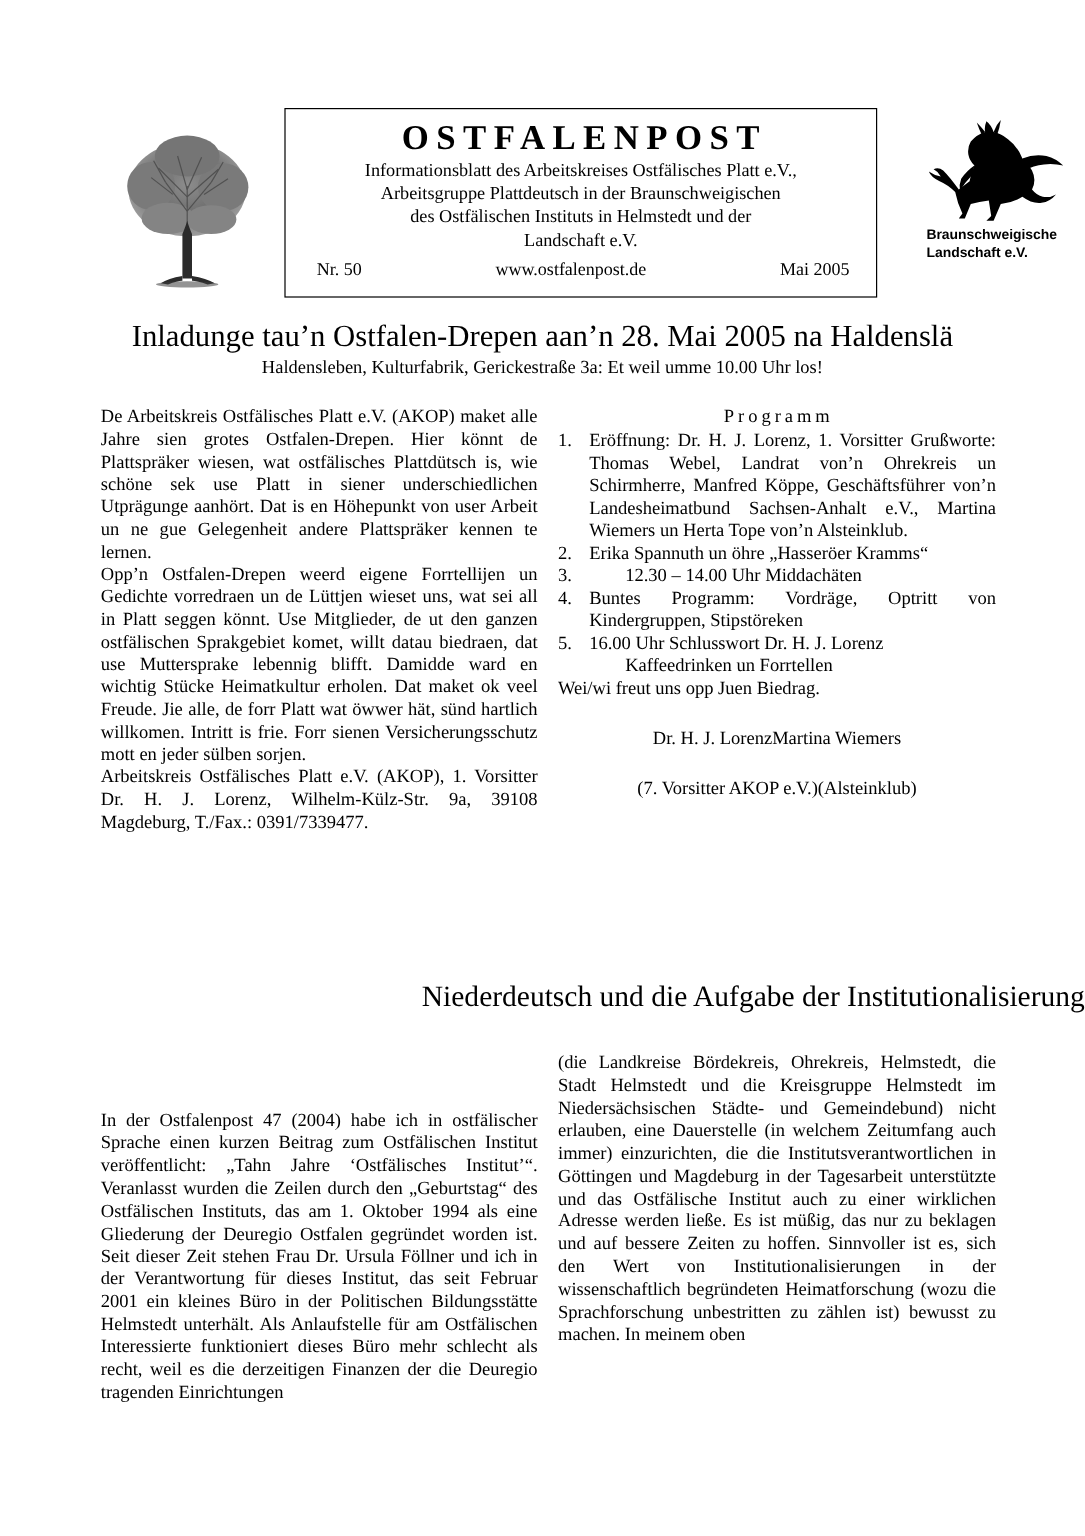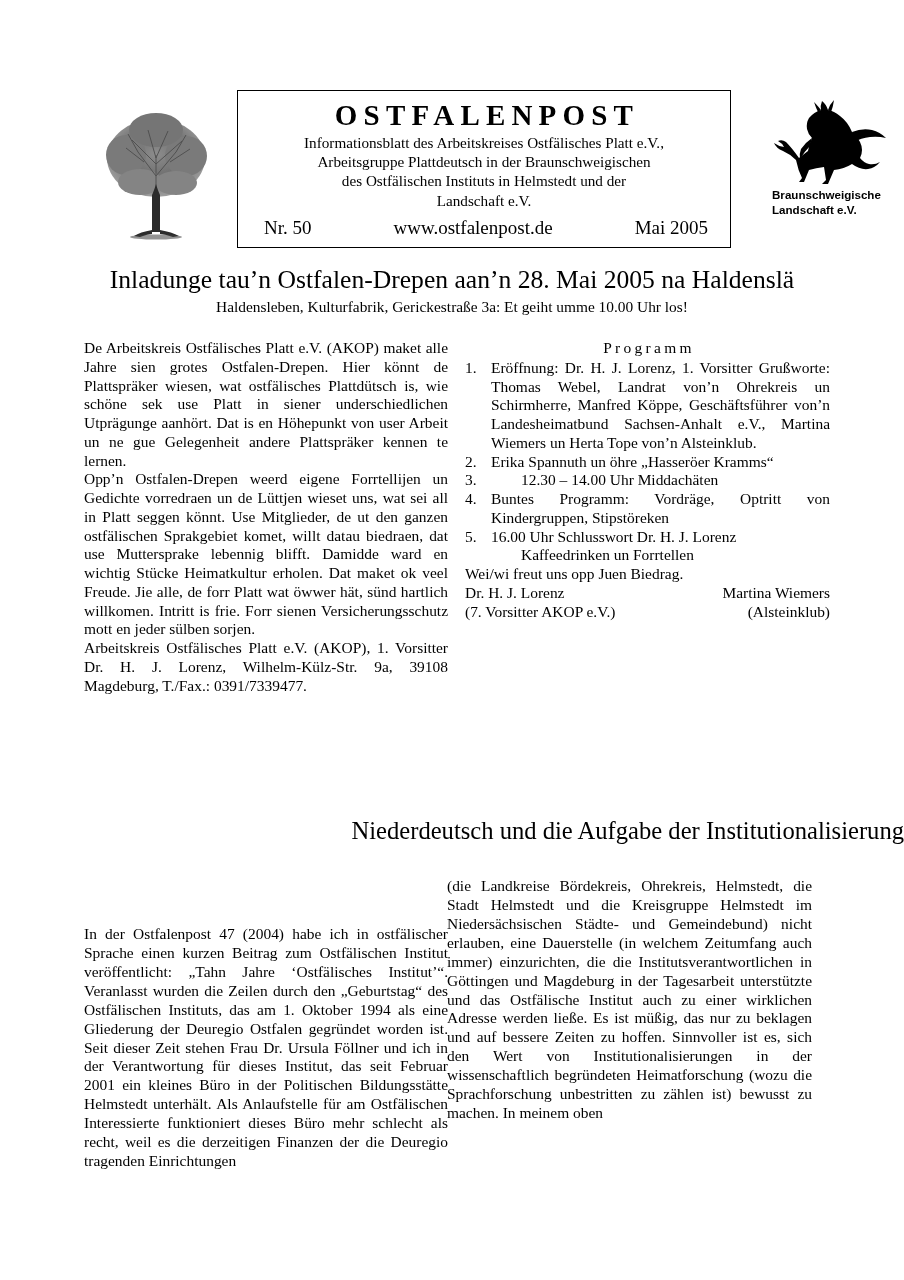--- a/index.html
+++ b/index.html
@@ -66,21 +66,21 @@
     padding-left: 6px;
     margin-bottom: 2px;
   }
   .masthead-sub {
     font-size: 15.2px;
     line-height: 1.255;
   }
   .masthead-footer {
     display: flex;
     justify-content: space-between;
-    font-size: 19px;
+    font-size: 15px;
     margin-top: 7px;
     padding: 0 22px 0 26px;
   }
 
   
   .logo-left svg, .logo-right svg { display:block; }
 
   
   .headline-1 {
     position: absolute;
@@ -127,21 +127,21 @@
   .col-left-bot {
     position: absolute;
     left: 84px; top: 925px;
     width: 364px;
     font-size: 15.45px;
     line-height: 1.225;
     text-align: justify;
   }
   .col-right-bot {
     position: absolute;
-    left: 447px; top: 877px;
+    left: 465px; top: 877px;
     width: 365px;
     font-size: 15.45px;
     line-height: 1.225;
     text-align: justify;
   }
 
   p.para { margin: 0; text-align: justify; }
   p.para.last { text-align: left; }
 
   .program-title {
@@ -171,21 +171,22 @@
     text-align: left;
   }
   .item-line { display: block; text-align: justify; }
   .sub-indent {
     display: block;
     padding-left: 30px;
     text-align: left;
   }
   .signature-row {
     display: flex;
-    justify-content: space-between;
+    justify-content: center;
+    margin-top: 23px;
   }
   .sig-left { text-align: left; }
   .sig-right { text-align: right; }
 </style>
 </head>
 <body>
 
 <div class="page">
 
   <div class="masthead">
@@ -256,21 +257,21 @@
           <path d="M84 36 Q94 32 104 34 Q112 36 118 42 Q110 40 102 41 Q93 42 86 46 Z"></path>
           <path d="M44 42 Q38 46 33 53 Q31 58 32 63 Q36 56 42 50 Z"></path>
         </g>
         <text x="4" y="103" font-family="Liberation Sans, sans-serif" font-size="11.6" font-weight="bold" fill="#000">Braunschweigische</text>
         <text x="4" y="118" font-family="Liberation Sans, sans-serif" font-size="11.6" font-weight="bold" fill="#000">Landschaft e.V.</text>
       </svg>
     </div>
   </div>
 
   <h1 class="headline-1" style="margin:0;font-weight:normal;">Inladunge tau’n Ostfalen-Drepen aan’n 28. Mai 2005 na Haldenslä</h1>
-  <div class="subhead-1">Haldensleben, Kulturfabrik, Gerickestraße 3a: Et geiht umme 10.00 Uhr los!</div>
+  <div class="subhead-1">Haldensleben, Kulturfabrik, Gerickestraße 3a: Et weil umme 10.00 Uhr los!</div>
 
   <div class="col-left-top">
     <p class="para">De Arbeitskreis Ostfälisches Platt e.V. (AKOP) maket alle Jahre sien grotes Ostfalen-Drepen. Hier könnt de Plattspräker wiesen, wat ostfälisches Plattdütsch is, wie schöne sek use Platt in siener underschiedlichen Utprägunge aanhört. Dat is en Höhepunkt von user Arbeit un ne gue Gelegenheit andere Plattspräker kennen te lernen.</p>
     <p class="para">Opp’n Ostfalen-Drepen weerd eigene Forrtellijen un Gedichte vorredraen un de Lüttjen wieset uns, wat sei all in Platt seggen könnt. Use Mitglieder, de ut den ganzen ostfälischen Sprakgebiet komet, willt datau biedraen, dat use Muttersprake lebennig blifft. Damidde ward en wichtig Stücke Heimatkultur erholen. Dat maket ok veel Freude. Jie alle, de forr Platt wat öwwer hät, sünd hartlich willkomen. Intritt is frie. Forr sienen Versicherungsschutz mott en jeder sülben sorjen.</p>
     <p class="para">Arbeitskreis Ostfälisches Platt e.V. (AKOP), 1. Vorsitter Dr. H. J. Lorenz, Wilhelm-Külz-Str. 9a, 39108 Magdeburg, T./Fax.: 0391/7339477.</p>
   </div>
 
   <div class="col-right-top">
     <div class="program-title">Programm</div>
     <ol class="program">

